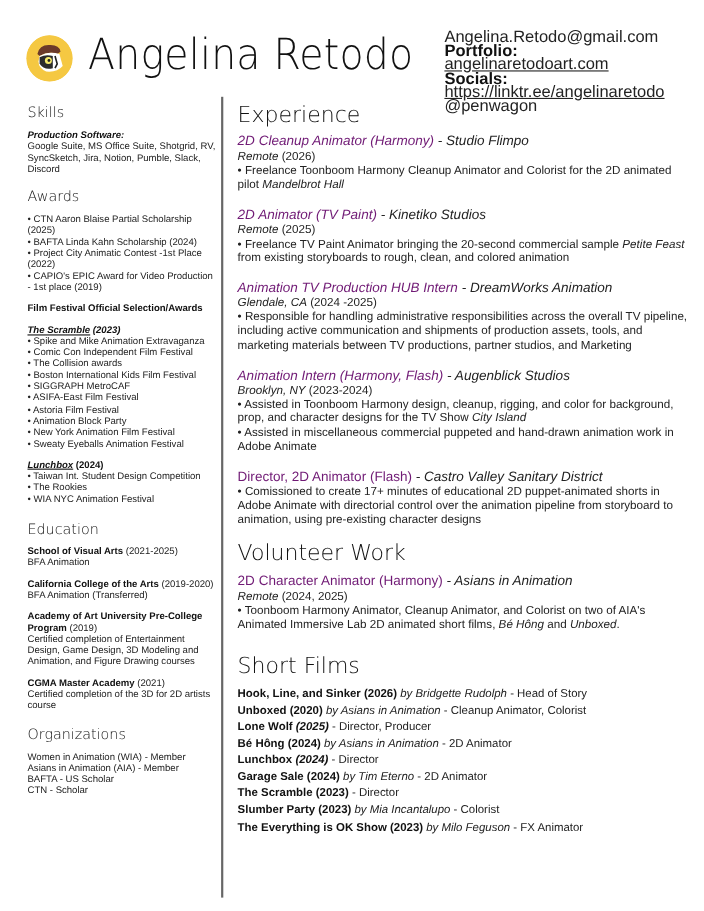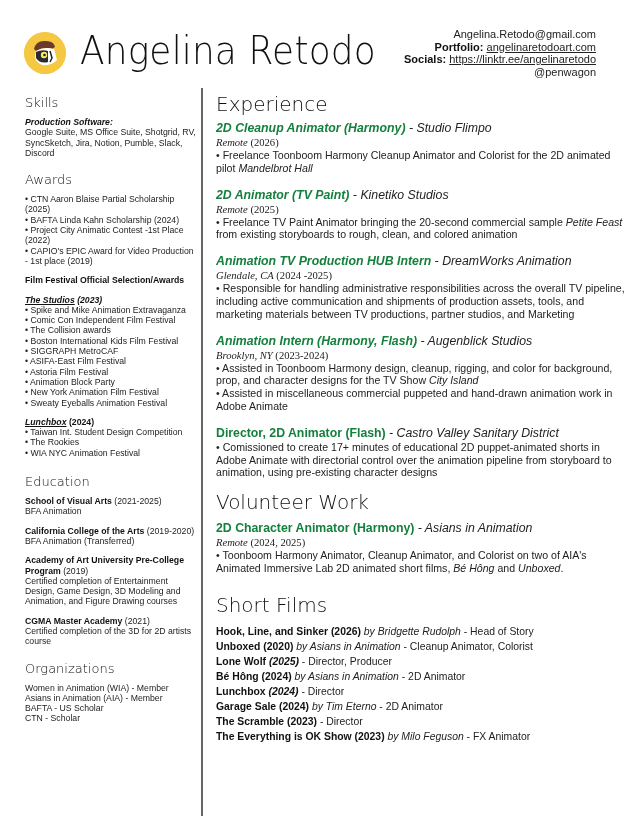--- a/index.html
+++ b/index.html
@@ -1,47 +1,47 @@
 <!DOCTYPE html>
 <html><head>
 <meta charset="utf-8">
 <style>
   * { box-sizing: border-box; margin: 0; padding: 0; }
   html, body { width: 640px; height: 828px; background: #ffffff; overflow: hidden; }
   body { font-family: "Liberation Sans", sans-serif; color: #1a1a1a; position: relative; }
 
-  .header { position: absolute; left: 0; top: 0; width: 604px; height: 85px; text-align: right; }
+  .header { position: absolute; left: 0; top: 0; width: 604px; height: 85px; }
   .logo { position: absolute; left: 24px; top: 32px; width: 42px; height: 42px; border-radius: 50%; background: #f5c842; overflow: hidden; }
   .logo svg { width: 42px; height: 42px; display: block; }
   .name { position: absolute; left: 80px; top: 28px; font-family: "DejaVu Sans", sans-serif; font-weight: 300; font-size: 39px; letter-spacing: 0.2px; color: #111; white-space: nowrap; transform: scaleX(0.92); transform-origin: left center; }
-  .contact { position: absolute; left: 404px; top: 28px; font-size: 11px; line-height: 12.5px; color: #222; }
+  .contact { position: absolute; left: 404px; top: 28px; font-size: 15px; line-height: 12.5px; color: #222; }
   .contact b { font-weight: bold; color: #111; }
   .contact a { color: #222; text-decoration: underline; }
 
   .divider { position: absolute; left: 201px; top: 88px; width: 1.5px; height: 728px; background: #666; }
 
   .left { position: absolute; left: 25px; top: 93px; width: 172px; font-size: 8.7px; line-height: 10.3px; color: #222; }
   .right { position: absolute; left: 216px; top: 92px; width: 410px; font-size: 10.6px; line-height: 12.8px; color: #222; }
 
   .sec-title { font-family: "DejaVu Sans", sans-serif; font-weight: 300; color: #111; }
   .left .sec-title { font-size: 13px; line-height: 19px; margin-bottom: 5px; }
   .right .sec-title { font-size: 20px; line-height: 25px; margin-bottom: 4px; }
 
   .sub-h { font-weight: bold; font-style: italic; color: #111; }
   .block { margin-bottom: 9px; }
   .bold { font-weight: bold; color: #111; }
   .ital { font-style: italic; }
   .ul { text-decoration: underline; }
 
   .job { margin-bottom: 13px; }
   .job-title { font-size: 12.3px; line-height: 15px; }
-  .job-title .role { font-weight: bold; color: #15803d; }
+  .job-title .role { font-weight: normal; color: #701a75; }
   .job-title .role.it { font-style: italic; }
   .job-title .co { font-style: italic; }
-  .job-loc { line-height: 13px; font-family: Liberation Serif, serif; }
+  .job-loc { line-height: 13px; }
 
   .film { font-family: "Liberation Sans", sans-serif; font-size: 10.4px; line-height: 15.1px; color: #222; }
 </style>
 </head>
 <body>
 
 <div class="header">
   <div class="logo">
     <svg viewBox="0 0 42 42">
       <circle cx="21" cy="21" r="21" fill="#f5c842"></circle>
@@ -76,21 +76,21 @@
   <section>
     <div class="sec-title">Awards</div>
     <div class="block">
       <div>• CTN Aaron Blaise Partial Scholarship (2025)</div>
       <div>• BAFTA Linda Kahn Scholarship (2024)</div>
       <div>• Project City Animatic Contest -1st Place (2022)</div>
       <div>• CAPIO's EPIC Award for Video Production - 1st place (2019)</div>
     </div>
     <div class="block bold">Film Festival Official Selection/Awards</div>
     <div class="block">
-      <div><span class="sub-h ul">The Studios</span><span class="sub-h"> (2023)</span></div>
+      <div><span class="sub-h ul">The Scramble</span><span class="sub-h"> (2023)</span></div>
       <div>• Spike and Mike Animation Extravaganza</div>
       <div>• Comic Con Independent Film Festival</div>
       <div>• The Collision awards</div>
       <div>• Boston International Kids Film Festival</div>
       <div>• SIGGRAPH MetroCAF</div>
       <div>• ASIFA-East Film Festival</div>
       <div>• Astoria Film Festival</div>
       <div>• Animation Block Party</div>
       <div>• New York Animation Film Festival</div>
       <div>• Sweaty Eyeballs Animation Festival</div>
@@ -179,16 +179,17 @@
   <section>
     <div class="sec-title" style="margin-bottom:6px">Short Films</div>
     <div id="films">
         <div class="film"><span class="bold">Hook, Line, and Sinker (2026)</span><span class="bold ital"></span><span class="ital"> by Bridgette Rudolph</span><span> - Head of Story</span></div>
         <div class="film"><span class="bold">Unboxed (2020)</span><span class="bold ital"></span><span class="ital"> by Asians in Animation</span><span> - Cleanup Animator, Colorist</span></div>
         <div class="film"><span class="bold">Lone Wolf </span><span class="bold ital">(2025)</span><span class="ital"></span><span> - Director, Producer</span></div>
         <div class="film"><span class="bold">Bé Hông (2024)</span><span class="bold ital"></span><span class="ital"> by Asians in Animation</span><span> - 2D Animator</span></div>
         <div class="film"><span class="bold">Lunchbox </span><span class="bold ital">(2024)</span><span class="ital"></span><span> - Director</span></div>
         <div class="film"><span class="bold">Garage Sale (2024)</span><span class="bold ital"></span><span class="ital"> by Tim Eterno</span><span> - 2D Animator</span></div>
         <div class="film"><span class="bold">The Scramble (2023)</span><span class="bold ital"></span><span class="ital"></span><span> - Director</span></div>
+        <div class="film"><span class="bold">Slumber Party (2023)</span><span class="bold ital"></span><span class="ital"> by Mia Incantalupo</span><span> - Colorist</span></div>
         <div class="film"><span class="bold">The Everything is OK Show (2023)</span><span class="bold ital"></span><span class="ital"> by Milo Feguson</span><span> - FX Animator</span></div>
       </div>
   </section>
 </div>
 
 </body></html>

